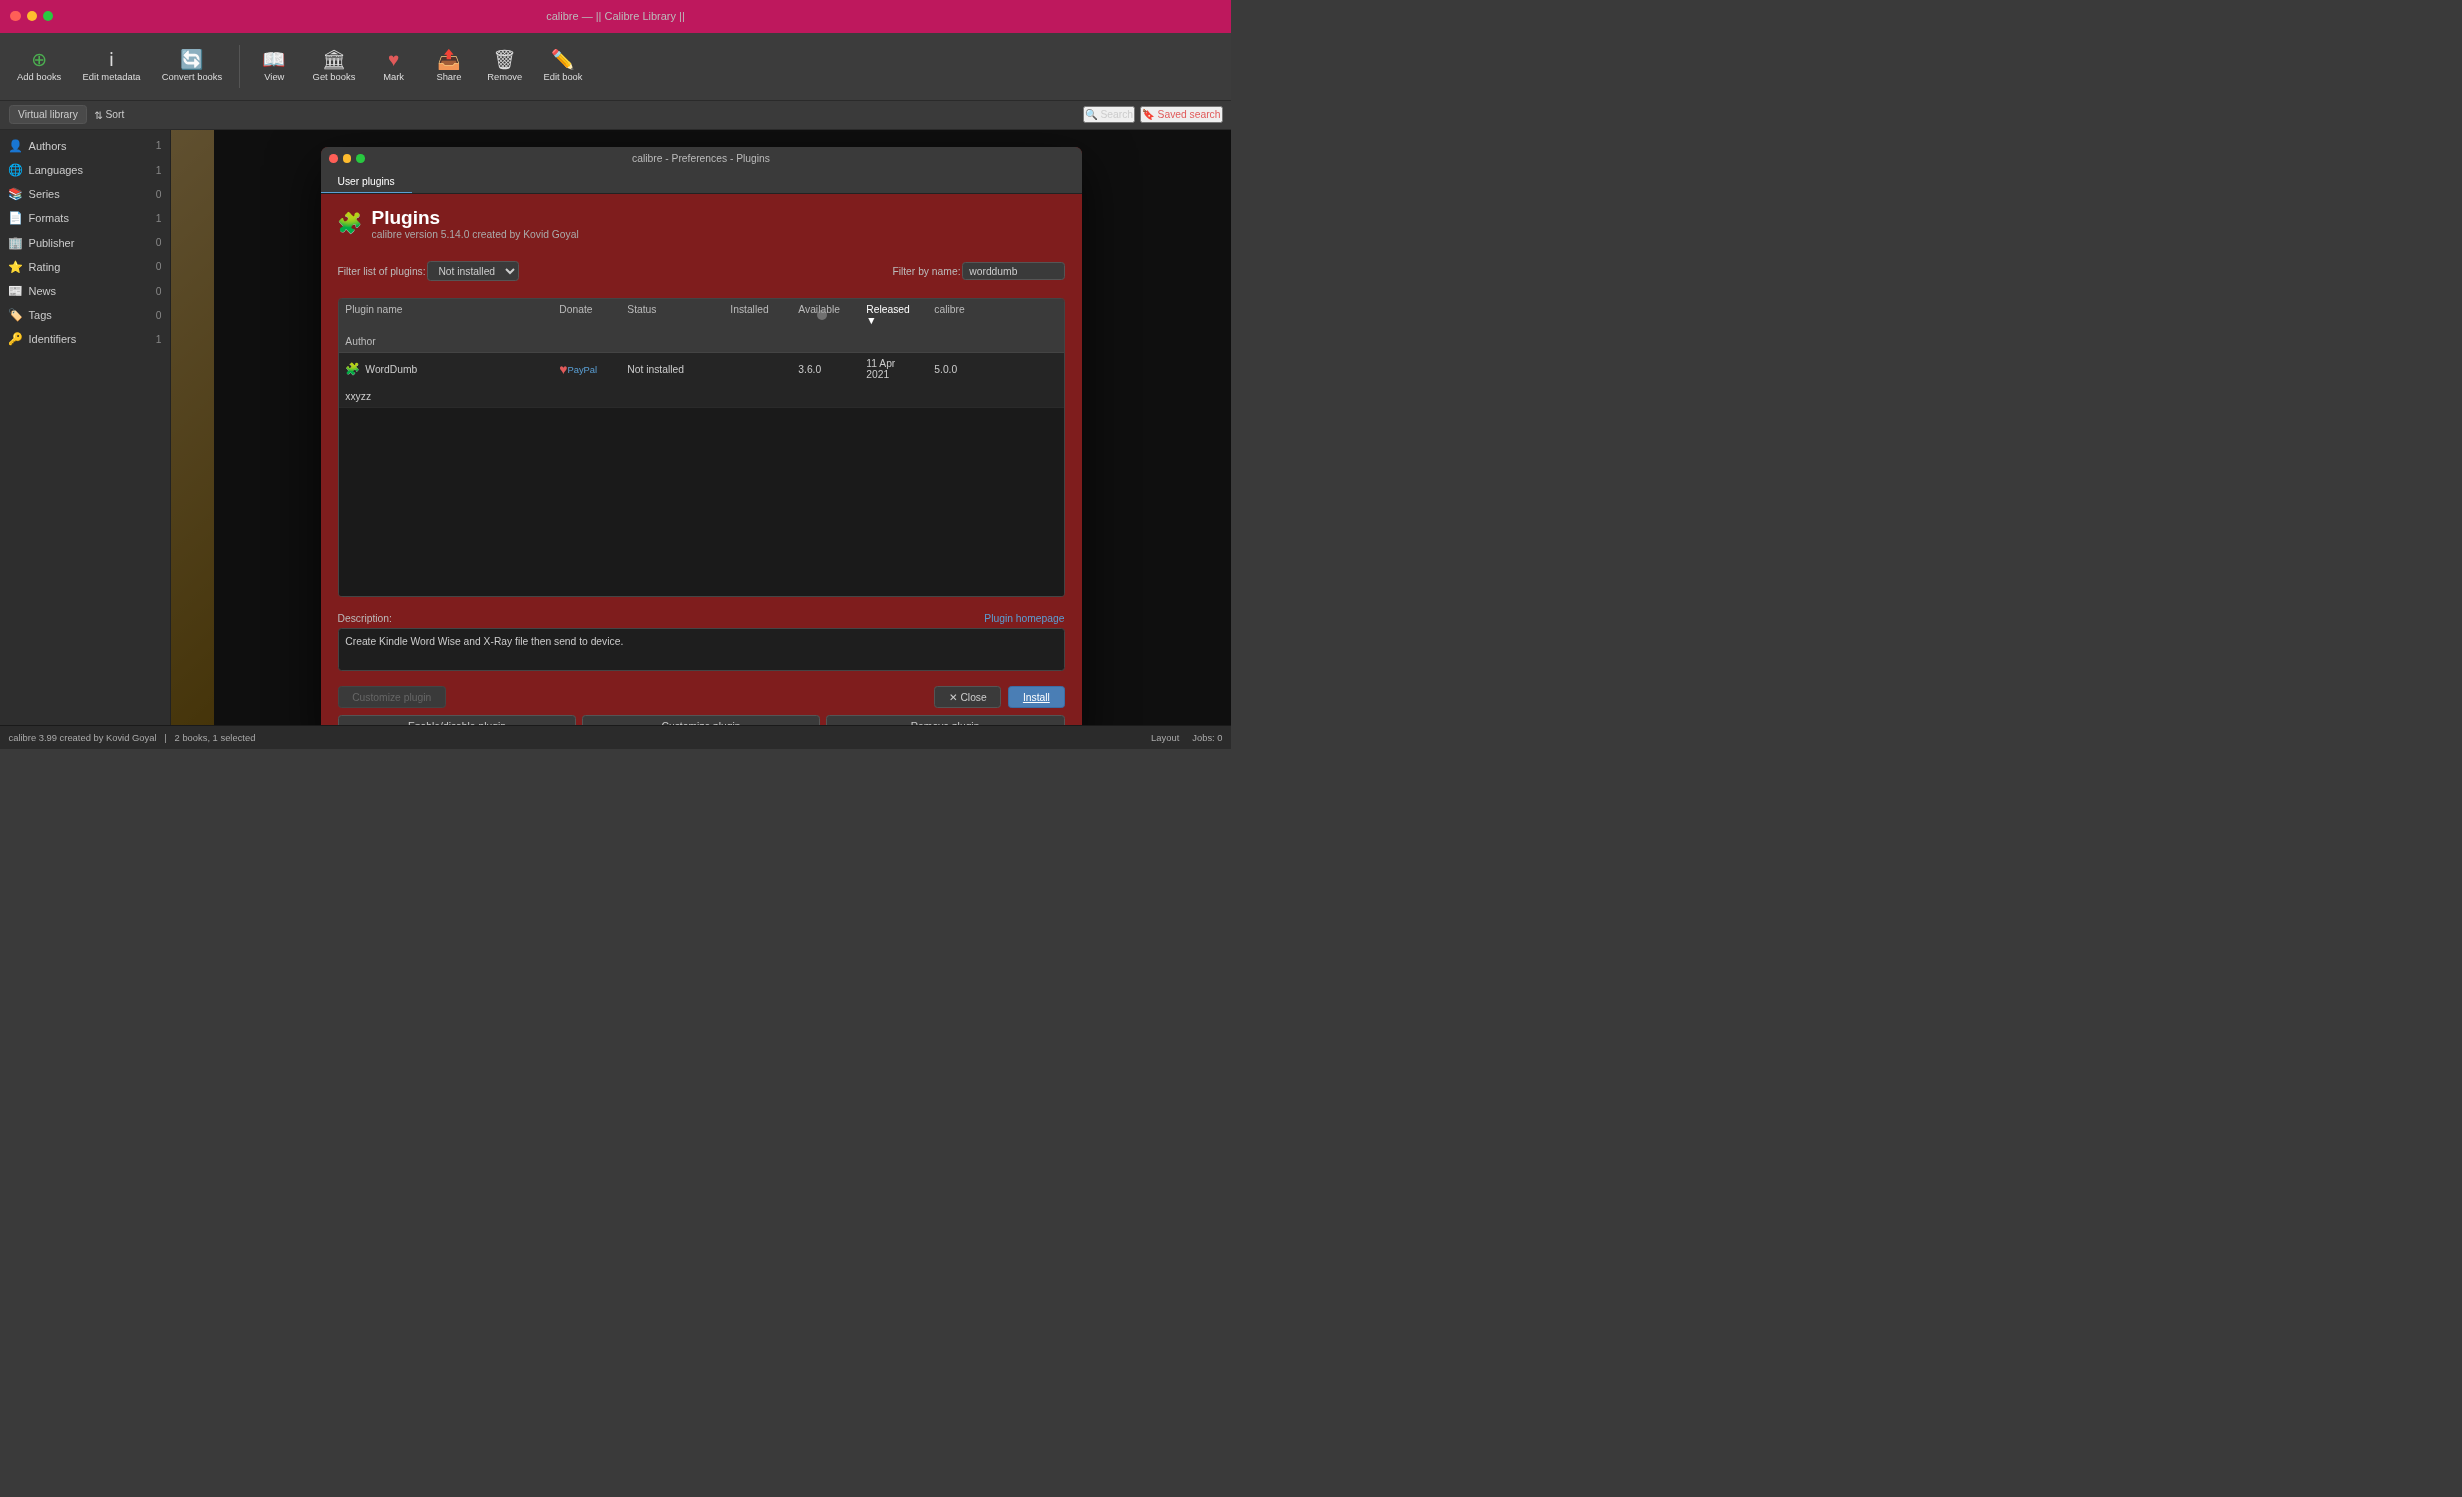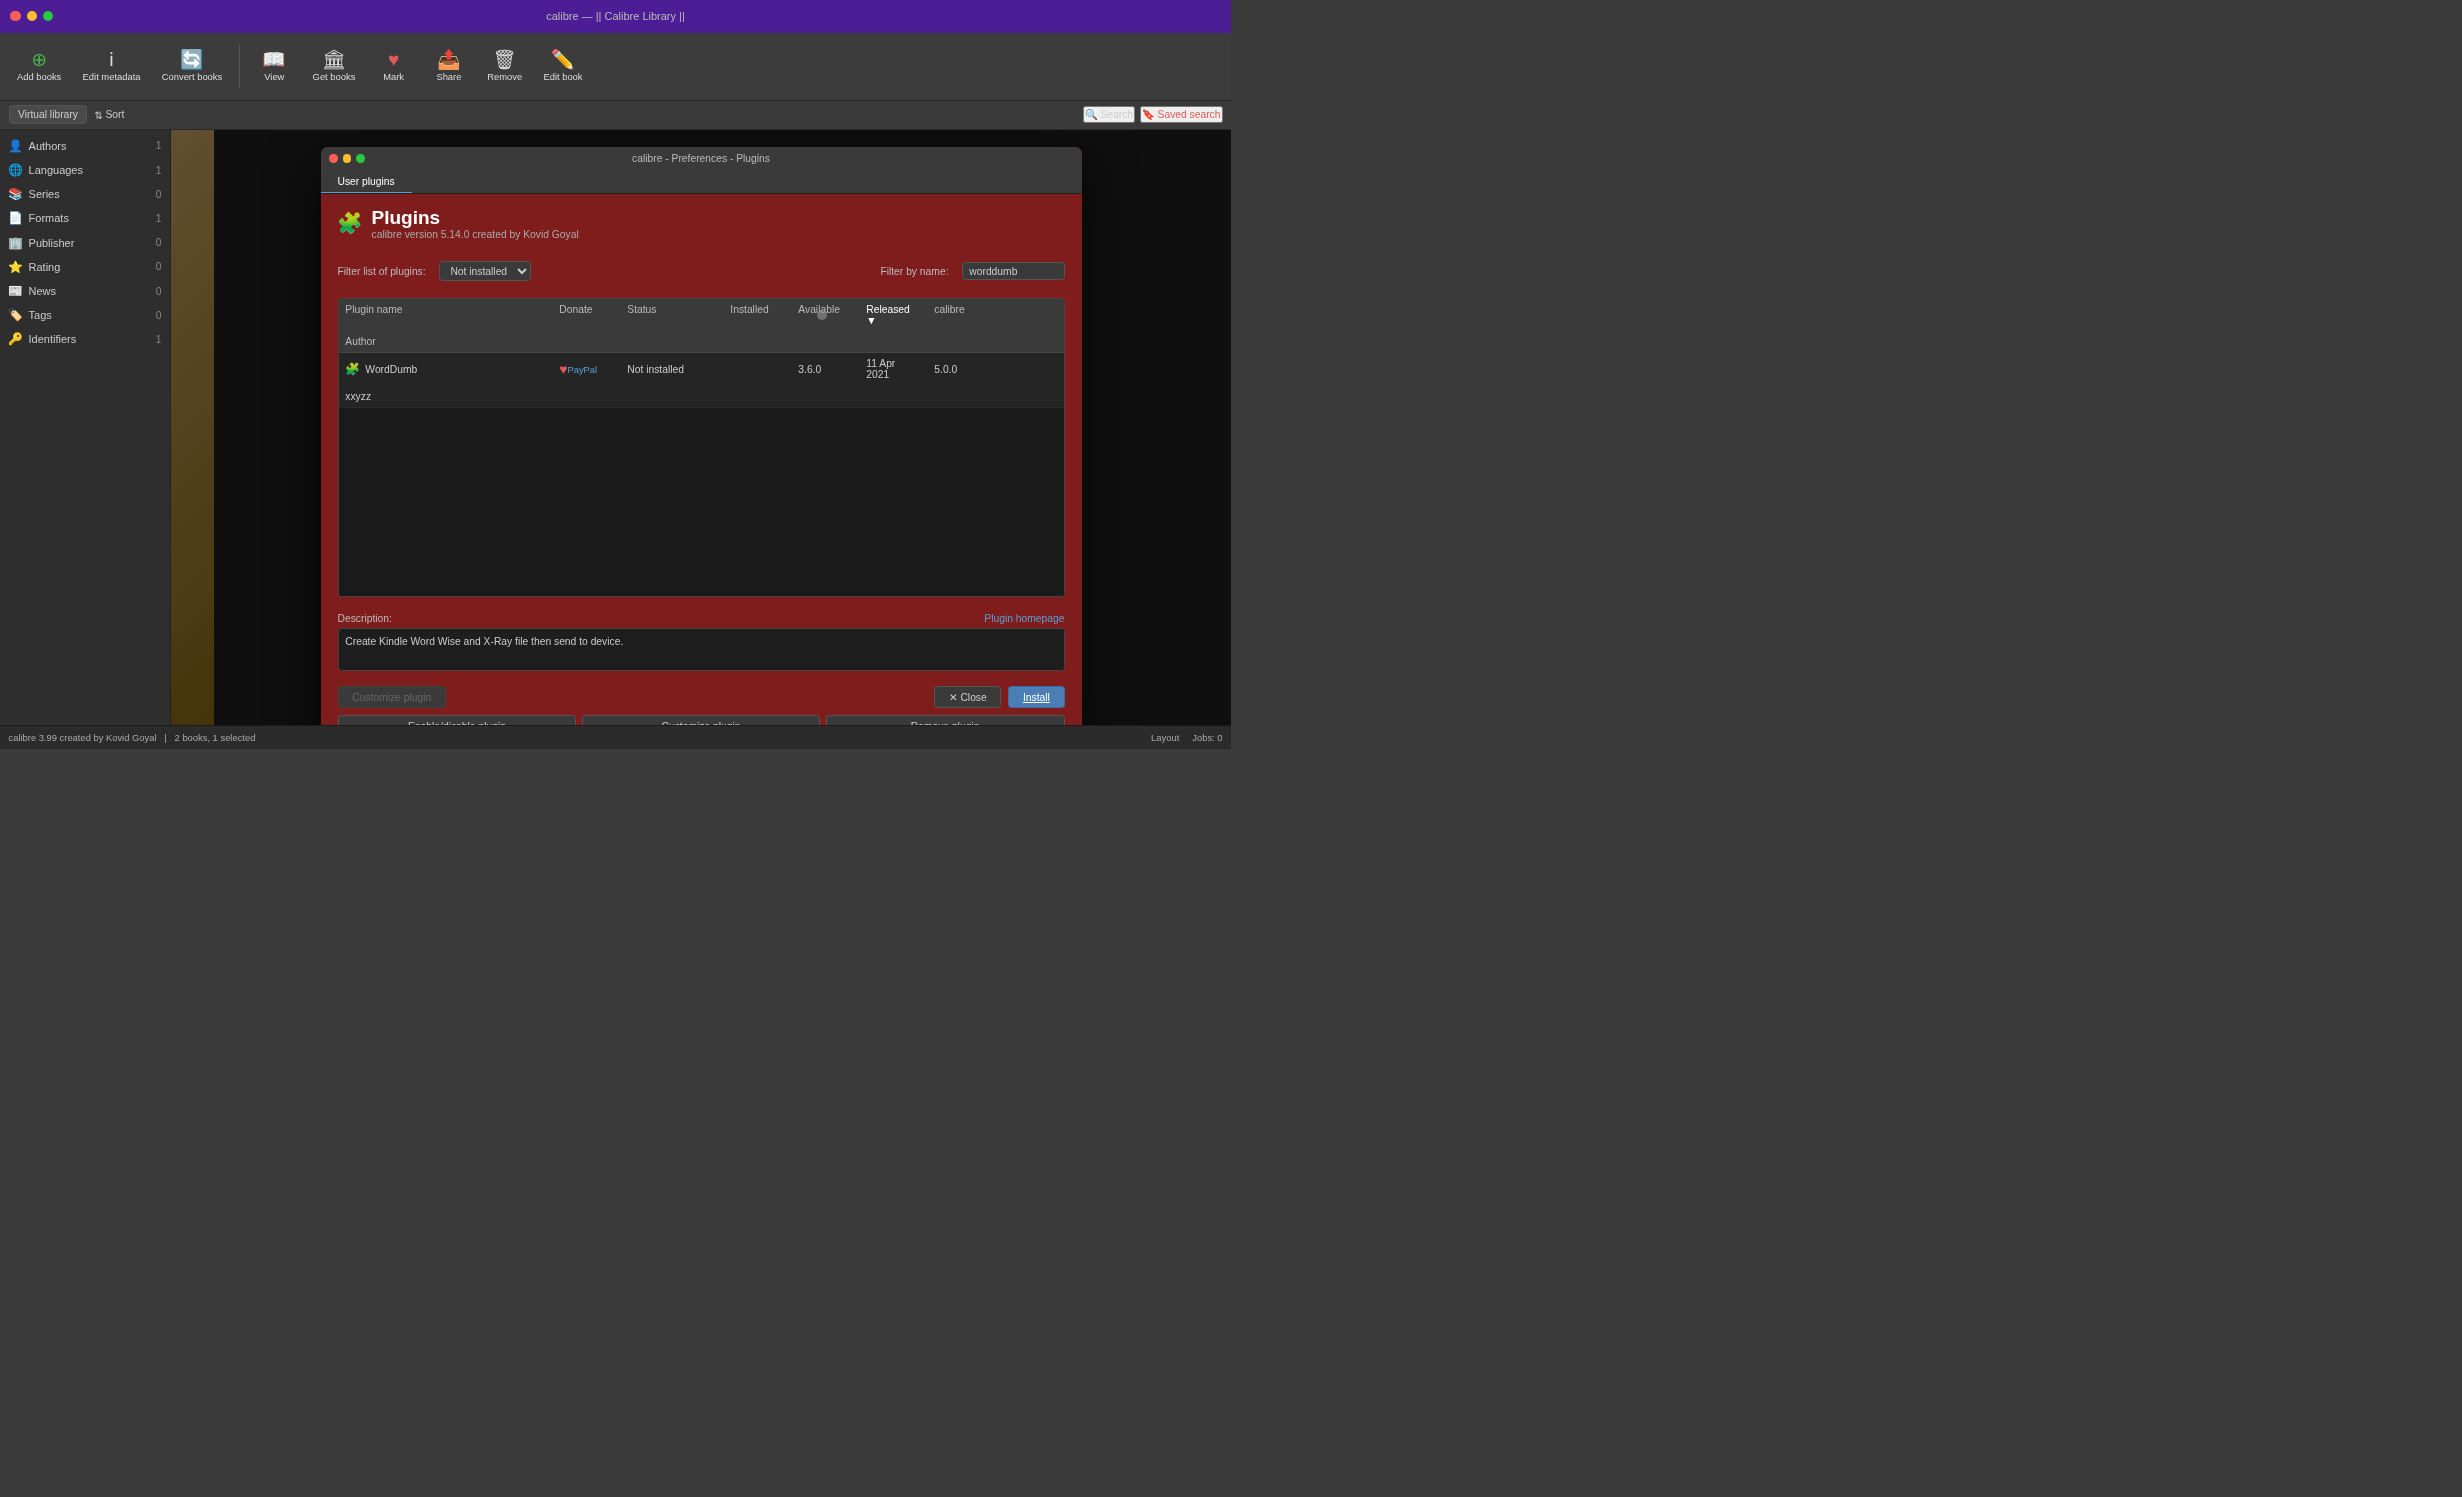--- a/index.html
+++ b/index.html
@@ -9,21 +9,21 @@
       width: 1231px;
       height: 749px;
       overflow: hidden;
       position: relative;
       font-size: 11px;
       color: #ddd;
     }
 
     
     .title-bar {
-      background: #4c1d95;
+      background: #be185d;
       height: 32.5px;
       display: flex;
       align-items: center;
       justify-content: center;
       position: relative;
     }
     .title-bar-text {
       color: #bbb;
       font-size: 11px;
     }
@@ -271,21 +271,21 @@
       font-size: 10.3px;
       color: #bbb;
       border-bottom: 0.9px solid #444;
     }
 
     
     .filter-row {
       display: flex;
       align-items: center;
       padding: 8.5px 17px;
-      gap: 13px;
+      gap: 1px;
     }
     .filter-label { font-size: 10.3px; color: #bbb; }
     .filter-select {
       background: #3a3a3a;
       border: 0.9px solid #555;
       border-radius: 3.4px;
       color: #ccc;
       padding: 2.6px 6.8px;
       font-size: 10.3px;
       cursor: pointer;

